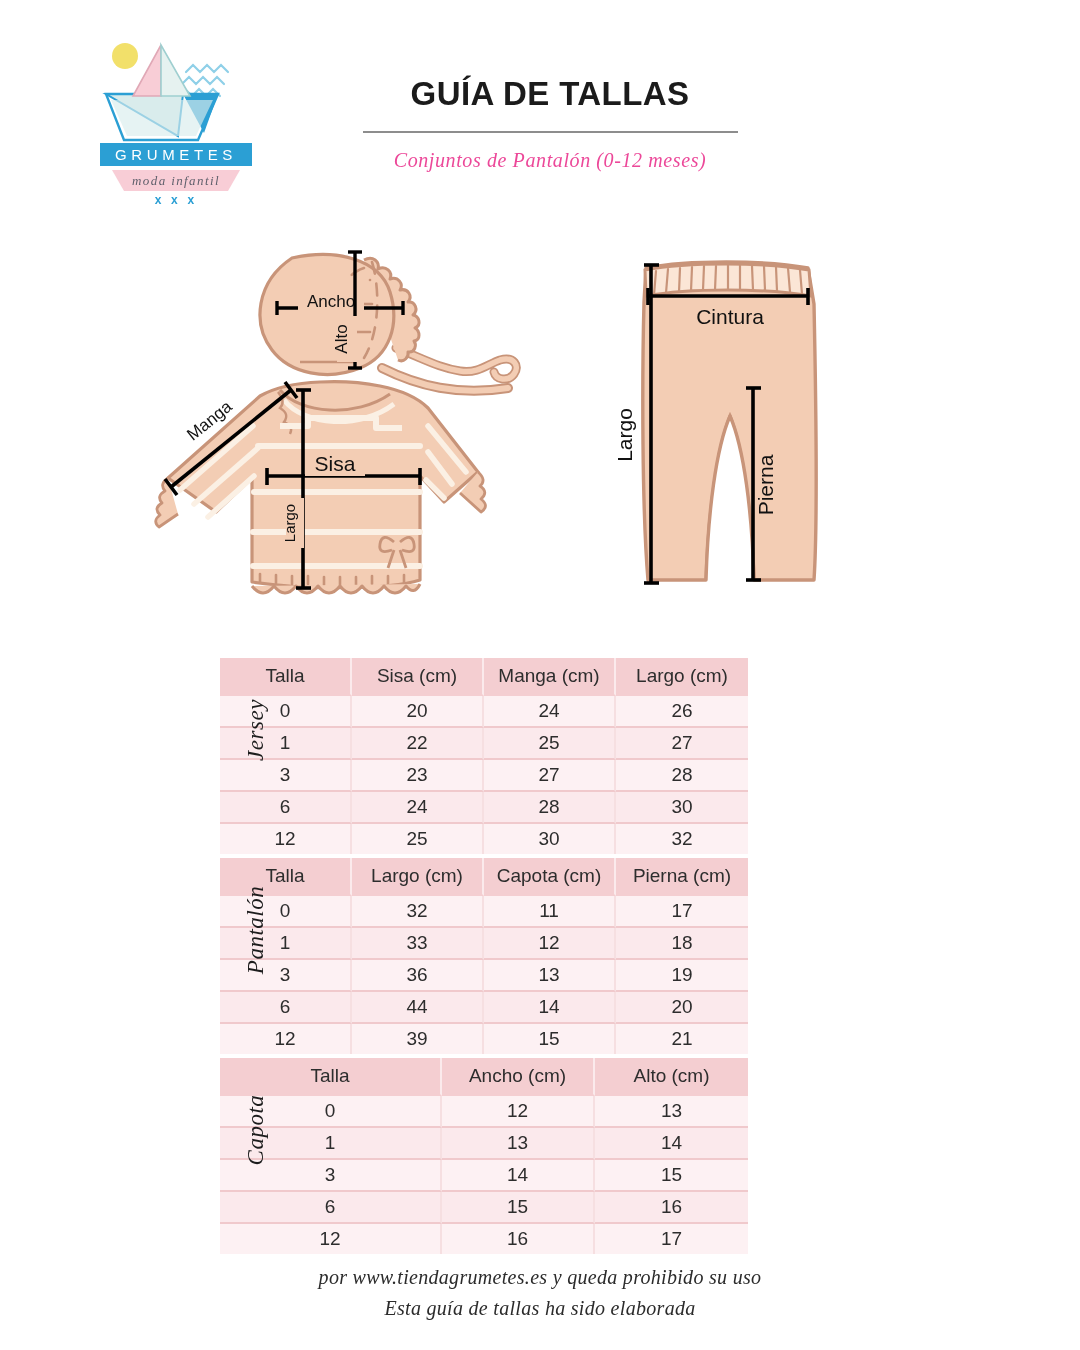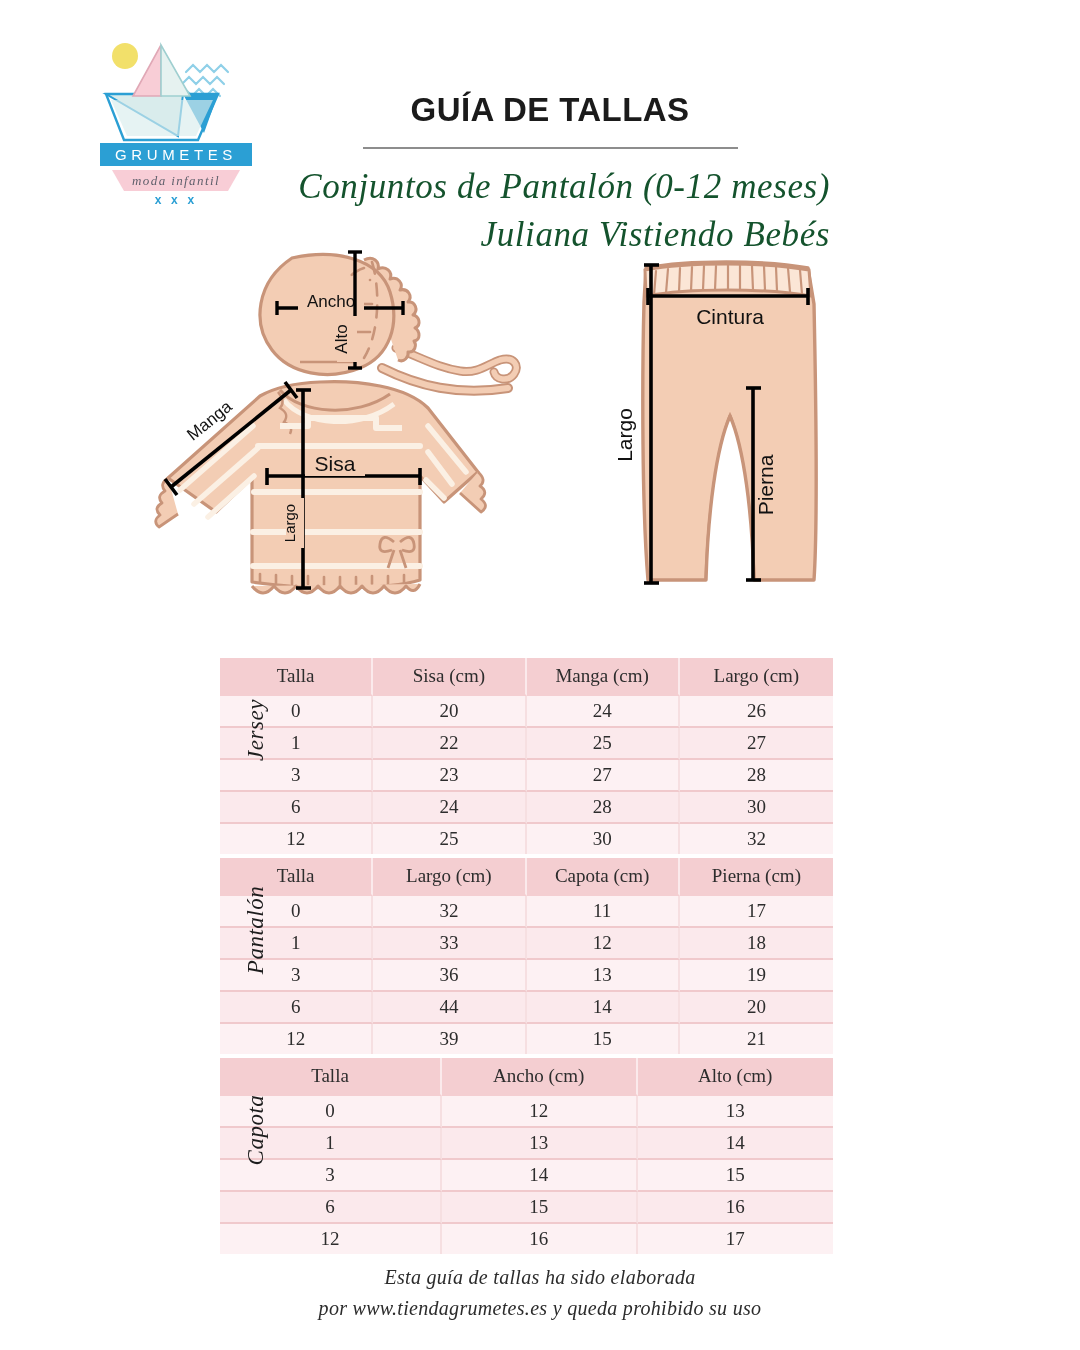--- a/index.html
+++ b/index.html
@@ -28,36 +28,35 @@
   #title-block {
     position: absolute; left: 270px; top: 76px; width: 560px;
     text-align: center;
   }
   #doc-title {
     font-family: "Liberation Sans", sans-serif;
     font-weight: bold;
     font-size: 33px;
     letter-spacing: 0.4px;
     color: #1b1b1b;
-    margin: 16px;
+    margin: 0;
     line-height: 1.1;
   }
   #title-rule {
     width: 375px; height: 2px;
     background: #8d8d8d;
     margin: 19px auto 14px auto;
   }
   .subtitle {
     font-family: "Liberation Serif", serif;
     font-style: italic;
-    font-size: 35px;
-    color: #14532d;
+    font-size: 20px;
+    color: #ec4899;
     line-height: 1.36;
     letter-spacing: 0.6px;
-    text-align: right;
   }
 
   
   #illustrations {
     position: absolute; left: 8px; top: 240px;
     width: 1080px; height: 390px;
   }
   #illustrations svg { display: block; }
 
   .dimlabel {
@@ -96,23 +95,23 @@
     letter-spacing: 0.5px;
     white-space: nowrap;
   }
   #group-jersey   .side-label { top: 58px; }
   #group-pantalon .side-label { top: 58px; }
   #group-capota   .side-label { top: 58px; }
 
   table.size-table {
     border-collapse: separate;
     border-spacing: 0;
-    width: 613px;
+    width: 528px;
     table-layout: fixed;
-    font-family: Liberation Serif, serif;
+    font-family: Liberation Sans, sans-serif;
   }
   table.size-table th,
   table.size-table td {
     text-align: center;
     font-weight: normal;
     color: #2d2d2d;
     border-right: 2px solid #f6dfe1;
     border-bottom: 2px solid #f0c9cc;
   }
   table.size-table th:last-child,
@@ -181,21 +180,20 @@
       <path d="M34 142 L162 142 L150 163 L46 163 Z" fill="#f8cdd6"></path>
       <text x="98" y="157" text-anchor="middle" font-family="Liberation Serif, serif" font-style="italic" font-size="13" letter-spacing="1.4" fill="#5f5f6b">moda infantil</text>
       <text x="98" y="176" text-anchor="middle" font-family="Liberation Sans, sans-serif" font-size="12" font-weight="bold" letter-spacing="3.2" fill="#2b9fd4">x x x</text>
     </svg>
   </div>
 
   <div id="title-block">
     <h1 id="doc-title">GUÍA DE TALLAS</h1>
     <div id="title-rule"></div>
     <div class="subtitle">Conjuntos de Pantalón (0-12 meses)</div>
-    <div class="subtitle">Juliana Vistiendo Bebés</div>
   </div>
 </div>
 
 <div id="illustrations">
   <svg width="1080" height="390" viewBox="0 0 1080 390">
     <defs>
       <g id="scallop"></g>
     </defs>
 
     <g>
@@ -514,15 +512,15 @@
       <tr>
         <td>12</td>
         <td>16</td>
         <td>17</td>
       </tr>
     </tbody>
   </table>
 </div>
 
 <div id="footer">
+  <div>por www.tiendagrumetes.es y queda prohibido su uso</div>
   <div>Esta guía de tallas ha sido elaborada</div>
-  <div>por www.tiendagrumetes.es y queda prohibido su uso</div>
 </div>
 
 </body></html>

